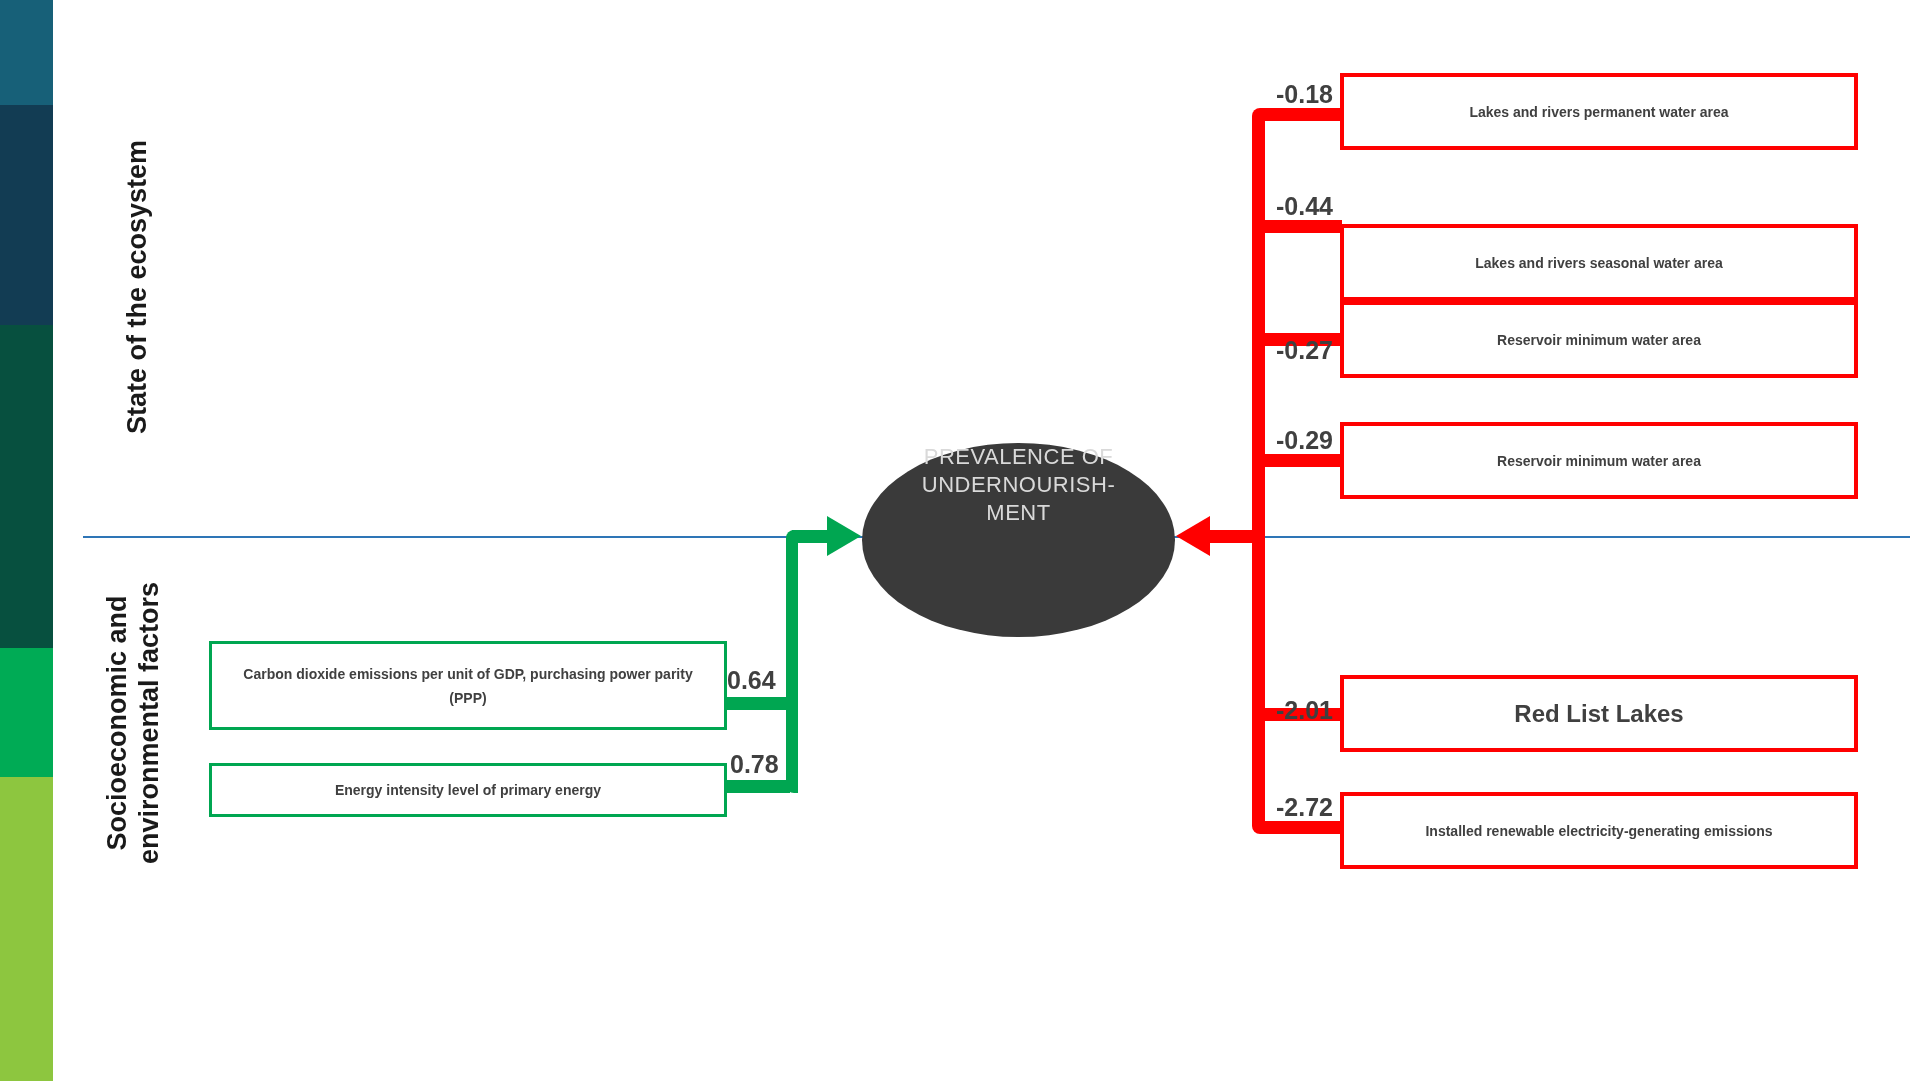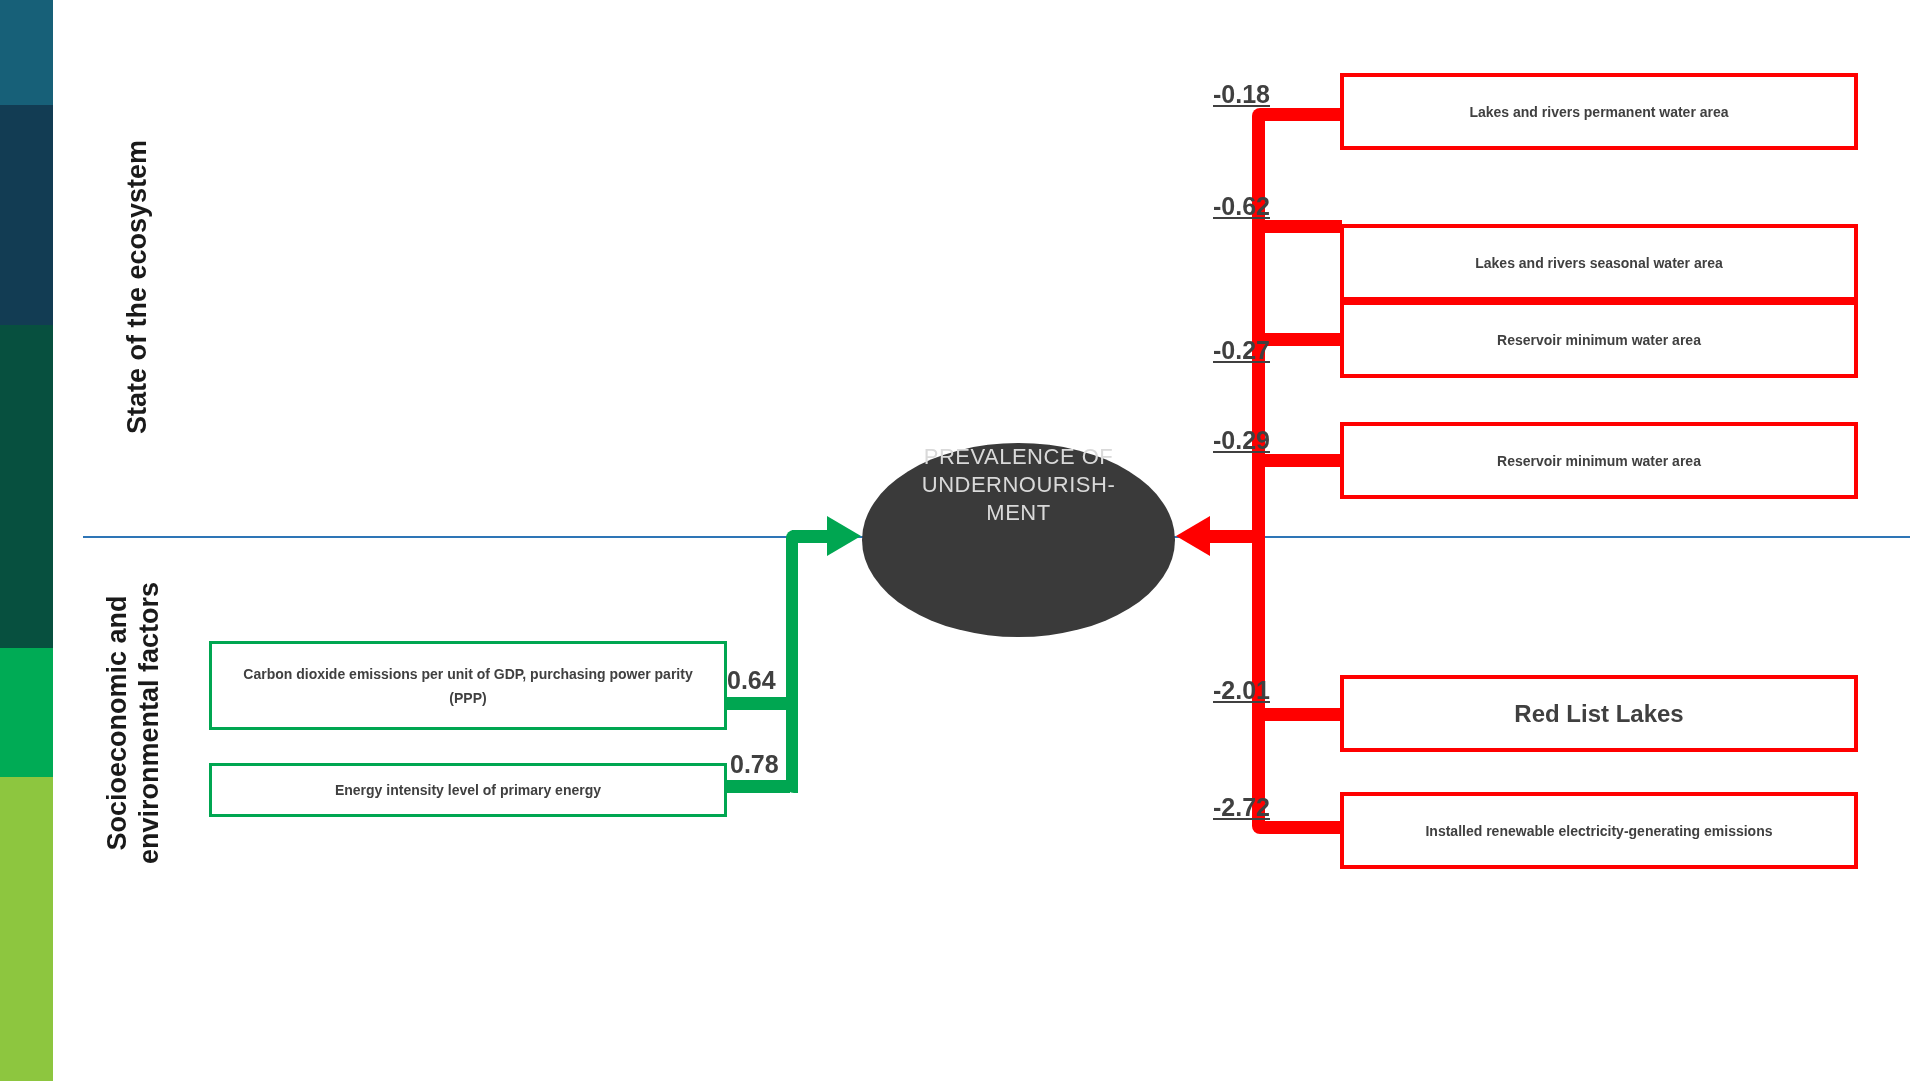--- a/index.html
+++ b/index.html
@@ -42,23 +42,23 @@
   .nbox1{top:73px;}  .nbox2{top:188px;margin-top:36px;}  .nbox3{top:301px;}  .nbox4{top:422px;}
   .nbox5{top:675px;height:81px;font-size:24px;}
   .nbox6{top:792px;}
   .pboxA{top:641px;height:89px;}
   .pboxB{top:763px;height:54px;}
   
   .coef{
     position:absolute;font-weight:bold;color:#404040;font-size:25px;line-height:28px;z-index:6;
     white-space:nowrap;
   }
-  .coef.neg{width:183px;text-align:center;left:1150px;text-decoration:underline;}
+  .coef.neg{width:183px;text-align:right;left:1150px;}
   .coef1{top:80px;} .coef2{top:192px;} .coef3{top:312px;margin-top:24px;} .coef4{top:426px;}
-  .coef5{top:676px;} .coef6{top:793px;}
+  .coef5{top:696px;} .coef6{top:793px;}
   .coefA{left:727px;top:666px;}
   .coefB{left:730px;top:750px;}
   
   .rc{position:absolute;background:#ff0000;z-index:3;}
   .r-vert{left:1252px;top:108px;width:13px;height:726px;border-radius:8px 0 0 8px;}
   .r-stub{left:1260px;width:82px;height:13px;}
   .r-stub1{top:108px;} .r-stub2{top:220px;} .r-stub3{top:333px;}
   .r-stub4{top:454px;} .r-stub5{top:708px;} .r-stub6{top:821px;}
   .r-arrowbar{left:1208px;top:530px;width:50px;height:13px;}
   .r-arrowhead{
@@ -117,21 +117,21 @@
     <div>
       <span>PREVALENCE OF</span>
       <span>UNDERNOURISH-</span>
       <span>MENT</span>
     </div>
   </div>
 
   <div class="coef neg coef1">-0.18</div>
   <div class="ibox neg nbox1">Lakes and rivers permanent water area</div>
 
-  <div class="coef neg coef2">-0.62</div>
+  <div class="coef neg coef2">-0.44</div>
   <div class="ibox neg nbox2">Lakes and rivers seasonal water area</div>
 
   <div class="coef neg coef3">-0.27</div>
   <div class="ibox neg nbox3">Reservoir minimum water area</div>
 
   <div class="coef neg coef4">-0.29</div>
   <div class="ibox neg nbox4">Reservoir minimum water area</div>
 
   <div class="coef neg coef5">-2.01</div>
   <div class="ibox neg nbox5">Red List Lakes</div>

